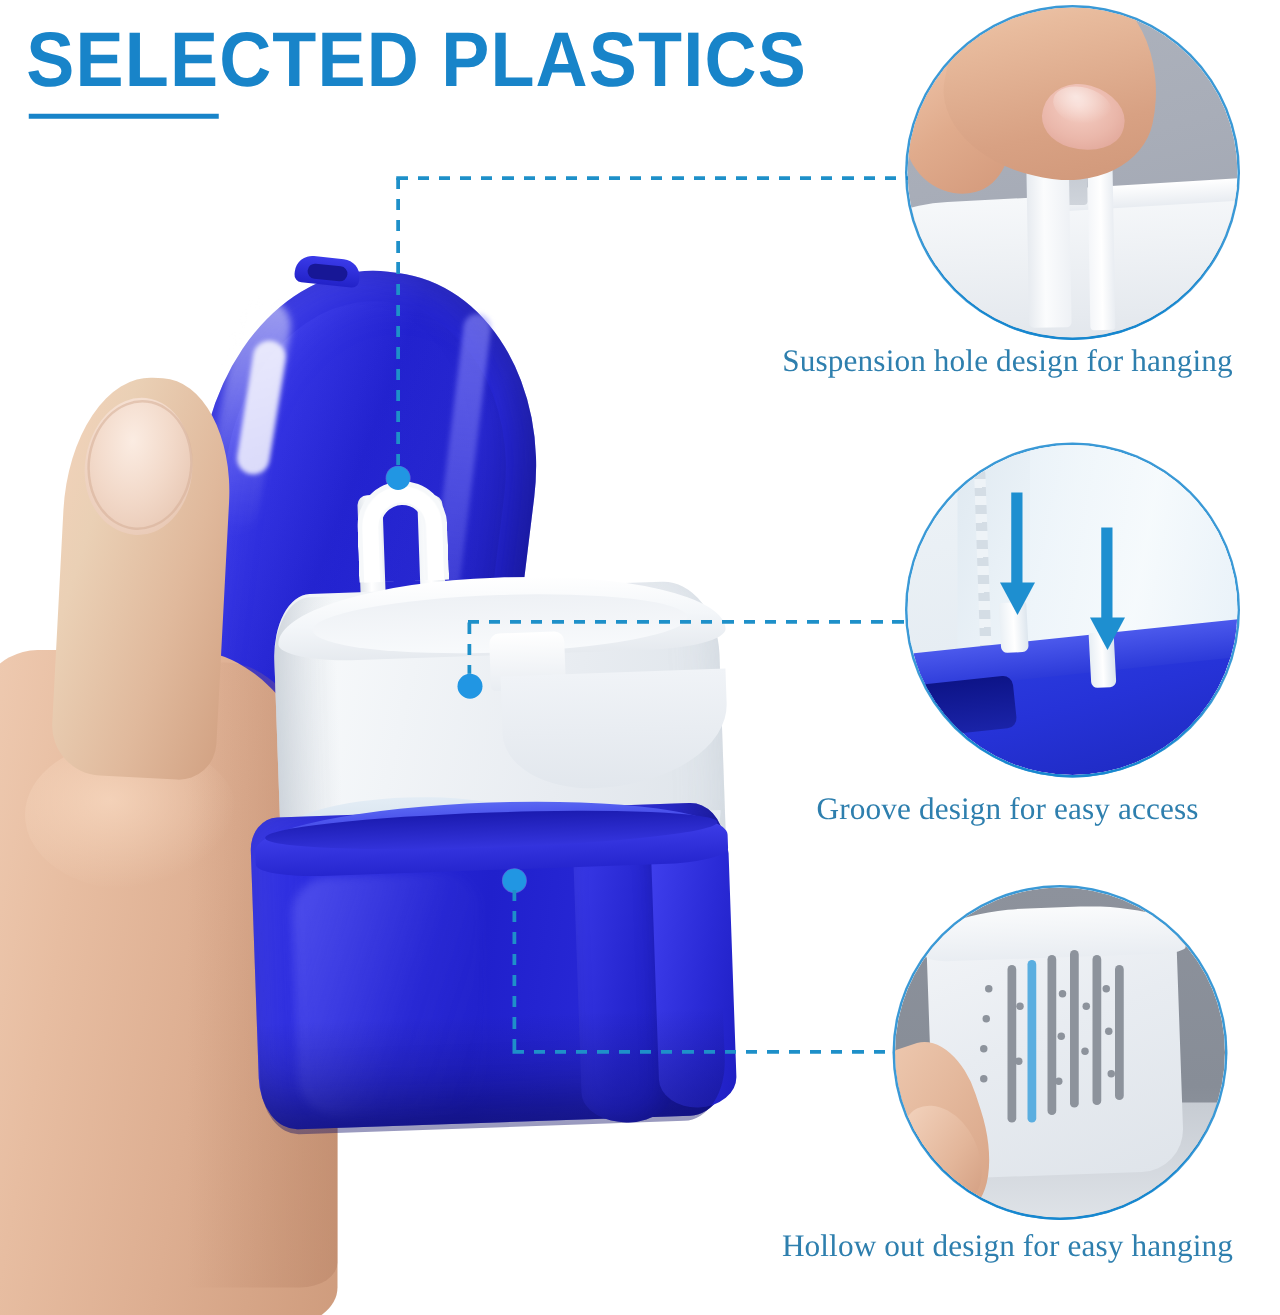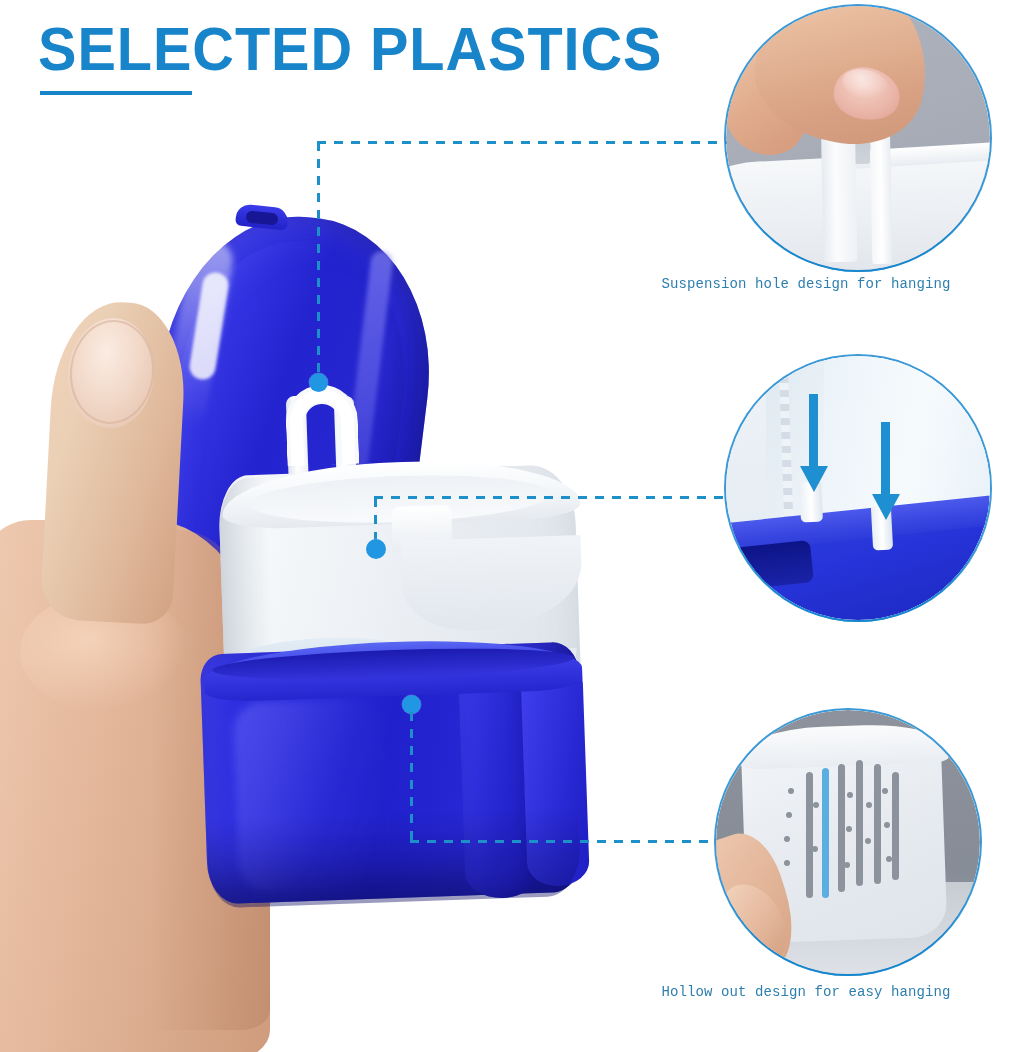--- a/index.html
+++ b/index.html
@@ -14,21 +14,21 @@
     position: relative;
     width: 1024px;
     height: 1052px;
     background: #ffffff;
     overflow: hidden;
   }
 
   
   #title-block {
     position: absolute;
-    left: 38px;
+    left: 21px;
     top: 14px;
     width: 660px;
     height: 92px;
   }
   #page-title {
     font-family: "Liberation Sans", sans-serif;
     font-size: 62px;
     line-height: 70px;
     font-weight: bold;
     letter-spacing: 1px;
@@ -78,22 +78,22 @@
   .inset-inner {
     position: absolute;
     inset: 0;
     border-radius: 50%;
     overflow: hidden;
   }
   .caption {
     position: absolute;
     width: 400px;
     text-align: center;
-    font-family: Liberation Mono, monospace;
-    font-size: 14px;
+    font-family: Liberation Serif, serif;
+    font-size: 25px;
     color: #2e7fae;
     letter-spacing: 0.1px;
     white-space: nowrap;
   }
 
   
   .bg-gray { position:absolute; inset:0; background: linear-gradient(165deg,#aeb3bd 0%,#a8adb8 45%,#9ea4b0 100%); }
   .i1-whitebase {
     position: absolute; left: -24px; top: 150px; width: 330px; height: 160px;
     background: linear-gradient(180deg,#f6f8fa 0%,#e6eaef 60%,#d9dee5 100%);
@@ -573,20 +573,21 @@
       <div class="arrow" style="left:74px; top:38px;">
         <div class="shaft"></div>
         <div class="head"></div>
       </div>
       <div class="arrow" style="left:146px; top:66px;">
         <div class="shaft"></div>
         <div class="head"></div>
       </div>
     </div>
   </div>
+  <div class="caption" style="left:606px; top:634px;">Groove design for easy access</div>
 
   <div class="inset" style="left:716px; top:710px;">
     <div class="inset-inner">
       <div class="i3-bg"></div>
       <div class="i3-floor"></div>
       <div class="i3-basket"></div>
       <div class="i3-rim"></div>
 
       <div class="slot" style="left:90px; top:62px; height:126px;"></div>
       <div class="slot accent" style="left:106px; top:58px; height:130px;"></div>

